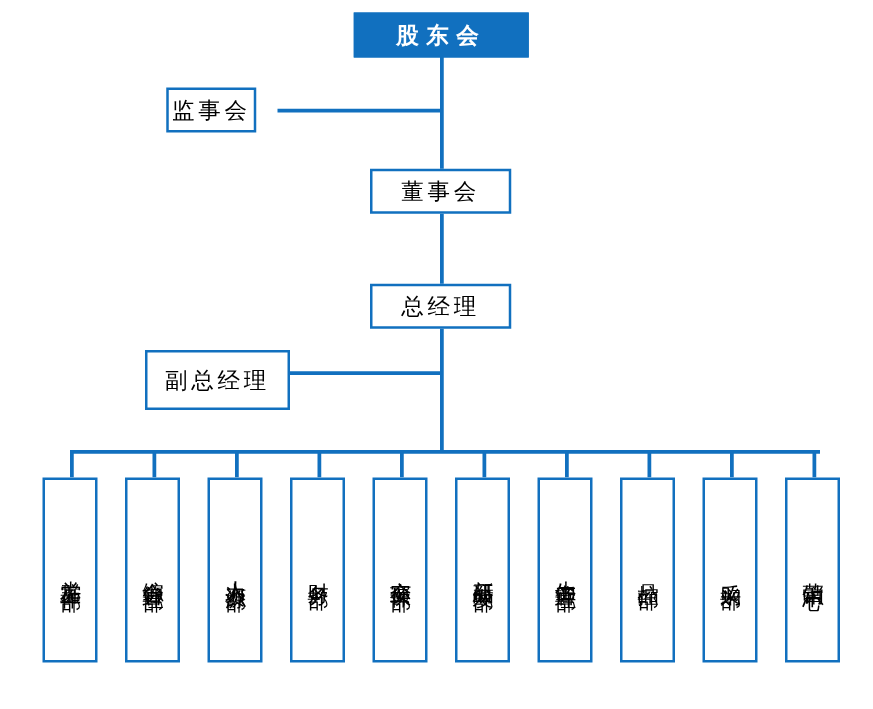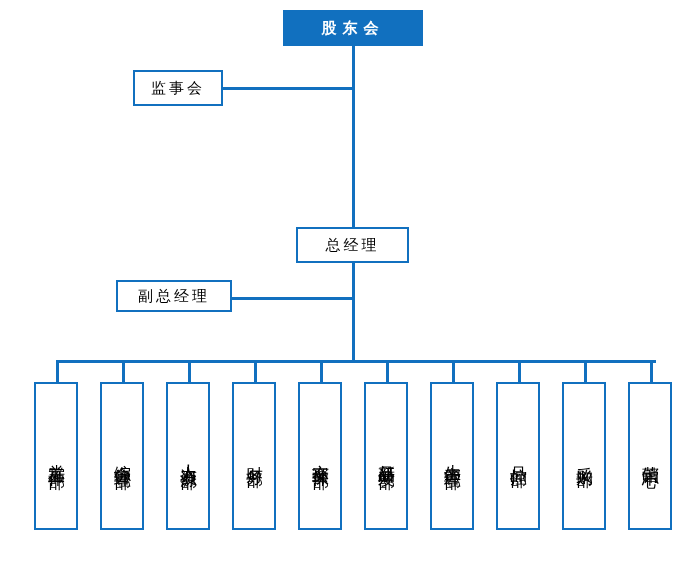--- a/index.html
+++ b/index.html
@@ -20,21 +20,21 @@
   .node {
     position: absolute;
     box-sizing: border-box;
     border: 2px solid #1170bf;
     background: #ffffff;
     color: #000000;
     display: flex;
     align-items: center;
     justify-content: center;
     text-align: center;
-    font-size: 15px;
+    font-size: 18px;
     letter-spacing: 3px;
     z-index: 3;
   }
   .node.filled {
     background: #1170bf;
     color: #ffffff;
     border-color: #1170bf;
     font-weight: bold;
     letter-spacing: 6px;
   }
@@ -75,30 +75,33 @@
   <div class="line v" style="left:386px; top:360px; height:22px;"></div>
   <div class="line v" style="left:452px; top:360px; height:22px;"></div>
   <div class="line v" style="left:518px; top:360px; height:22px;"></div>
   <div class="line v" style="left:584px; top:360px; height:22px;"></div>
   <div class="line v" style="left:650px; top:360px; height:22px;"></div>
 
   <div class="node filled" style="left:283px; top:10px; width:140px; height:36px;">
     <span class="label">股东会</span>
   </div>
 
-  <div class="node" style="left:133px; top:70px; width:90px; height:36px;">
+  <div class="node" style="left:133px; top:70px; width:72px; height:36px;">
     <span class="label">监事会</span>
   </div>
 
+  <div class="node" style="left:296px; top:135px; width:113px; height:36px;">
+    <span class="label">董事会</span>
+  </div>
 
   <div class="node" style="left:296px; top:227px; width:113px; height:36px;">
     <span class="label">总经理</span>
   </div>
 
-  <div class="node" style="left:116px; top:280px; width:116px; height:32px;">
+  <div class="node" style="left:116px; top:280px; width:116px; height:48px;">
     <span class="label">副总经理</span>
   </div>
 
   <div class="node vertical" style="left:34px; top:382px; width:44px; height:148px;">
     <span class="label">党群工作部</span>
   </div>
   <div class="node vertical" style="left:100px; top:382px; width:44px; height:148px;">
     <span class="label">综合管理部</span>
   </div>
   <div class="node vertical" style="left:166px; top:382px; width:44px; height:148px;">

